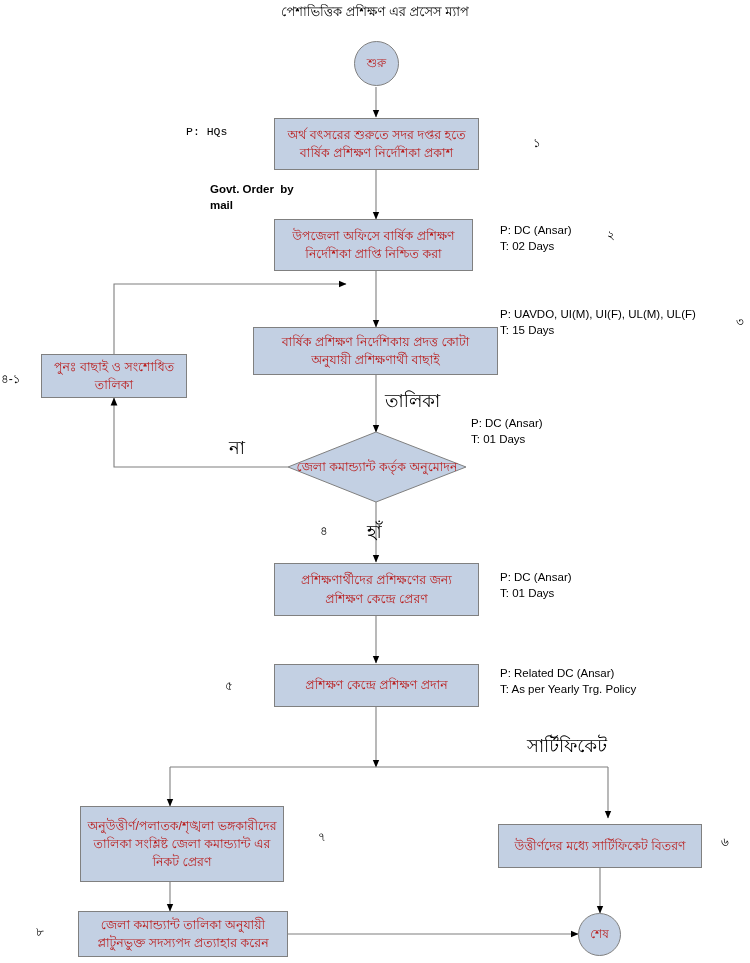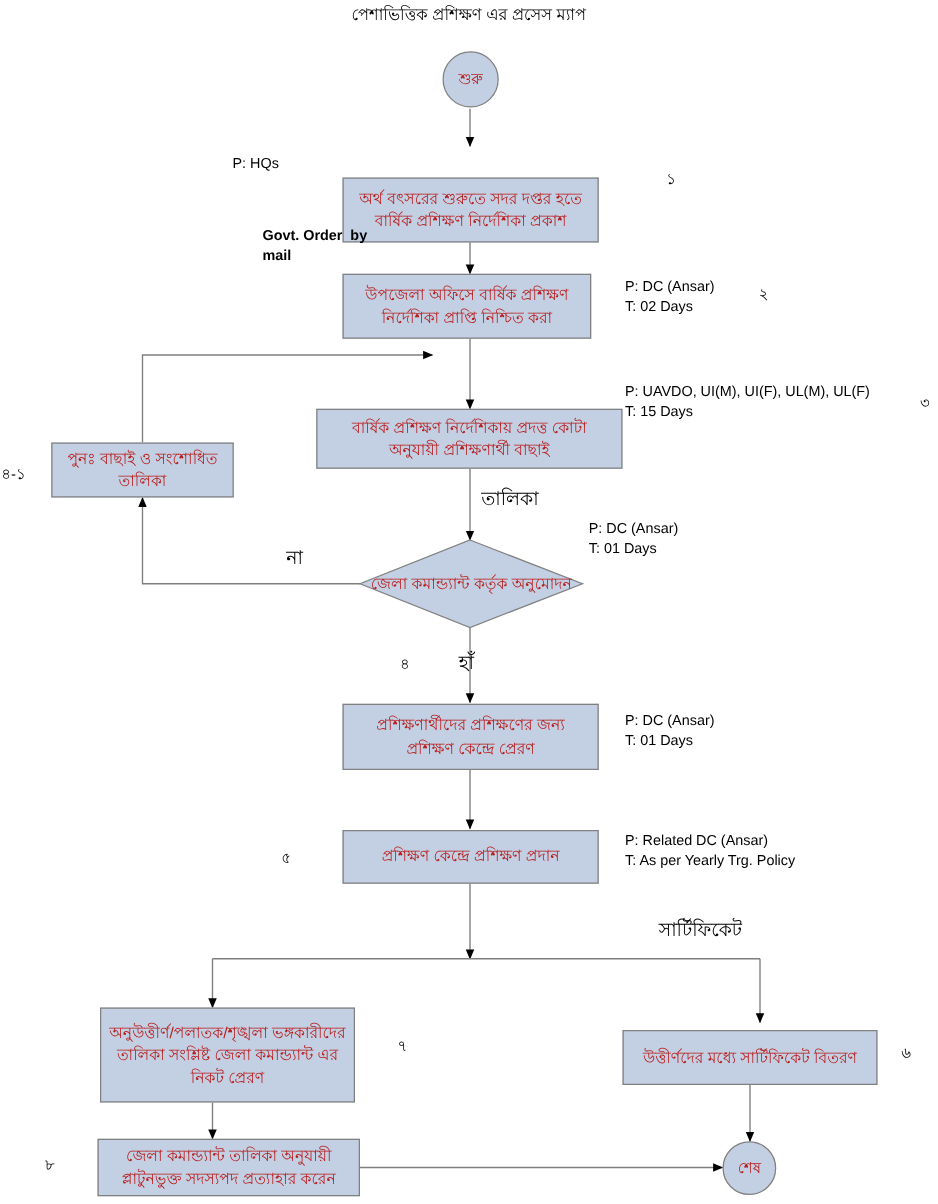--- a/index.html
+++ b/index.html
@@ -60,21 +60,22 @@
     font-size: 11.5px;
     line-height: 1.35;
     white-space: pre;
     color: #000000;
   }
   .ann.bold {
     font-weight: bold;
     font-size: 11.5px;
   }
   .ann.bangla {
-    font-size: 15px;
+    font-size: 18px;
+    font-family: Liberation Mono, monospace;
   }
   .num {
     position: absolute;
     font-size: 12px;
     color: #000000;
   }
   .title {
     position: absolute;
     width: 750px;
     top: 2px;
@@ -131,21 +132,21 @@
       <line x1="288" y1="934" x2="578" y2="934" marker-end="url(#arrow)"></line>
 
       <polygon points="376,432 466,467 376,502 288,467" fill="#c3d0e3" stroke="#808080" stroke-width="1"></polygon>
     </g>
   </svg>
 
   <div class="node terminator" style="left:354px; top:41px; width:45px; height:45px;">
     <span>শুরু</span>
   </div>
 
-  <div class="node" style="left:274px; top:118px; width:205px; height:52px;margin-top:24px;">
+  <div class="node" style="left:274px; top:118px; width:205px; height:52px;">
     <span>অর্থ বৎসরের শুরুতে সদর দপ্তর হতে বার্ষিক প্রশিক্ষণ নির্দেশিকা প্রকাশ</span>
   </div>
 
   <div class="node" style="left:274px; top:219px; width:199px; height:52px;">
     <span>উপজেলা অফিসে বার্ষিক প্রশিক্ষণ নির্দেশিকা প্রাপ্তি নিশ্চিত করা</span>
   </div>
 
   <div class="node" style="left:253px; top:327px; width:245px; height:48px;">
     <span>বার্ষিক প্রশিক্ষণ নির্দেশিকায় প্রদত্ত কোটা অনুযায়ী প্রশিক্ষণার্থী বাছাই</span>
   </div>
@@ -175,21 +176,21 @@
   </div>
 
   <div class="node" style="left:78px; top:911px; width:210px; height:46px;">
     <span>জেলা কমান্ড্যান্ট তালিকা অনুযায়ী প্লাটুনভুক্ত সদস্যপদ প্রত্যাহার করেন</span>
   </div>
 
   <div class="node terminator" style="left:578px; top:913px; width:43px; height:43px;">
     <span>শেষ</span>
   </div>
 
-  <div class="ann" style="left:186px; top:124px;">P: HQs</div>
+  <div class="ann" style="left:186px; top:124px;font-family:Liberation Mono, monospace;">P: HQs</div>
 
   <div class="ann bold" style="left:210px; top:182px;">Govt. Order  by
 mail</div>
 
   <div class="ann" style="left:500px; top:223px;">P: DC (Ansar)
 T: 02 Days</div>
 
   <div class="ann" style="left:500px; top:307px;">P: UAVDO, UI(M), UI(F), UL(M), UL(F)
 T: 15 Days</div>
 

